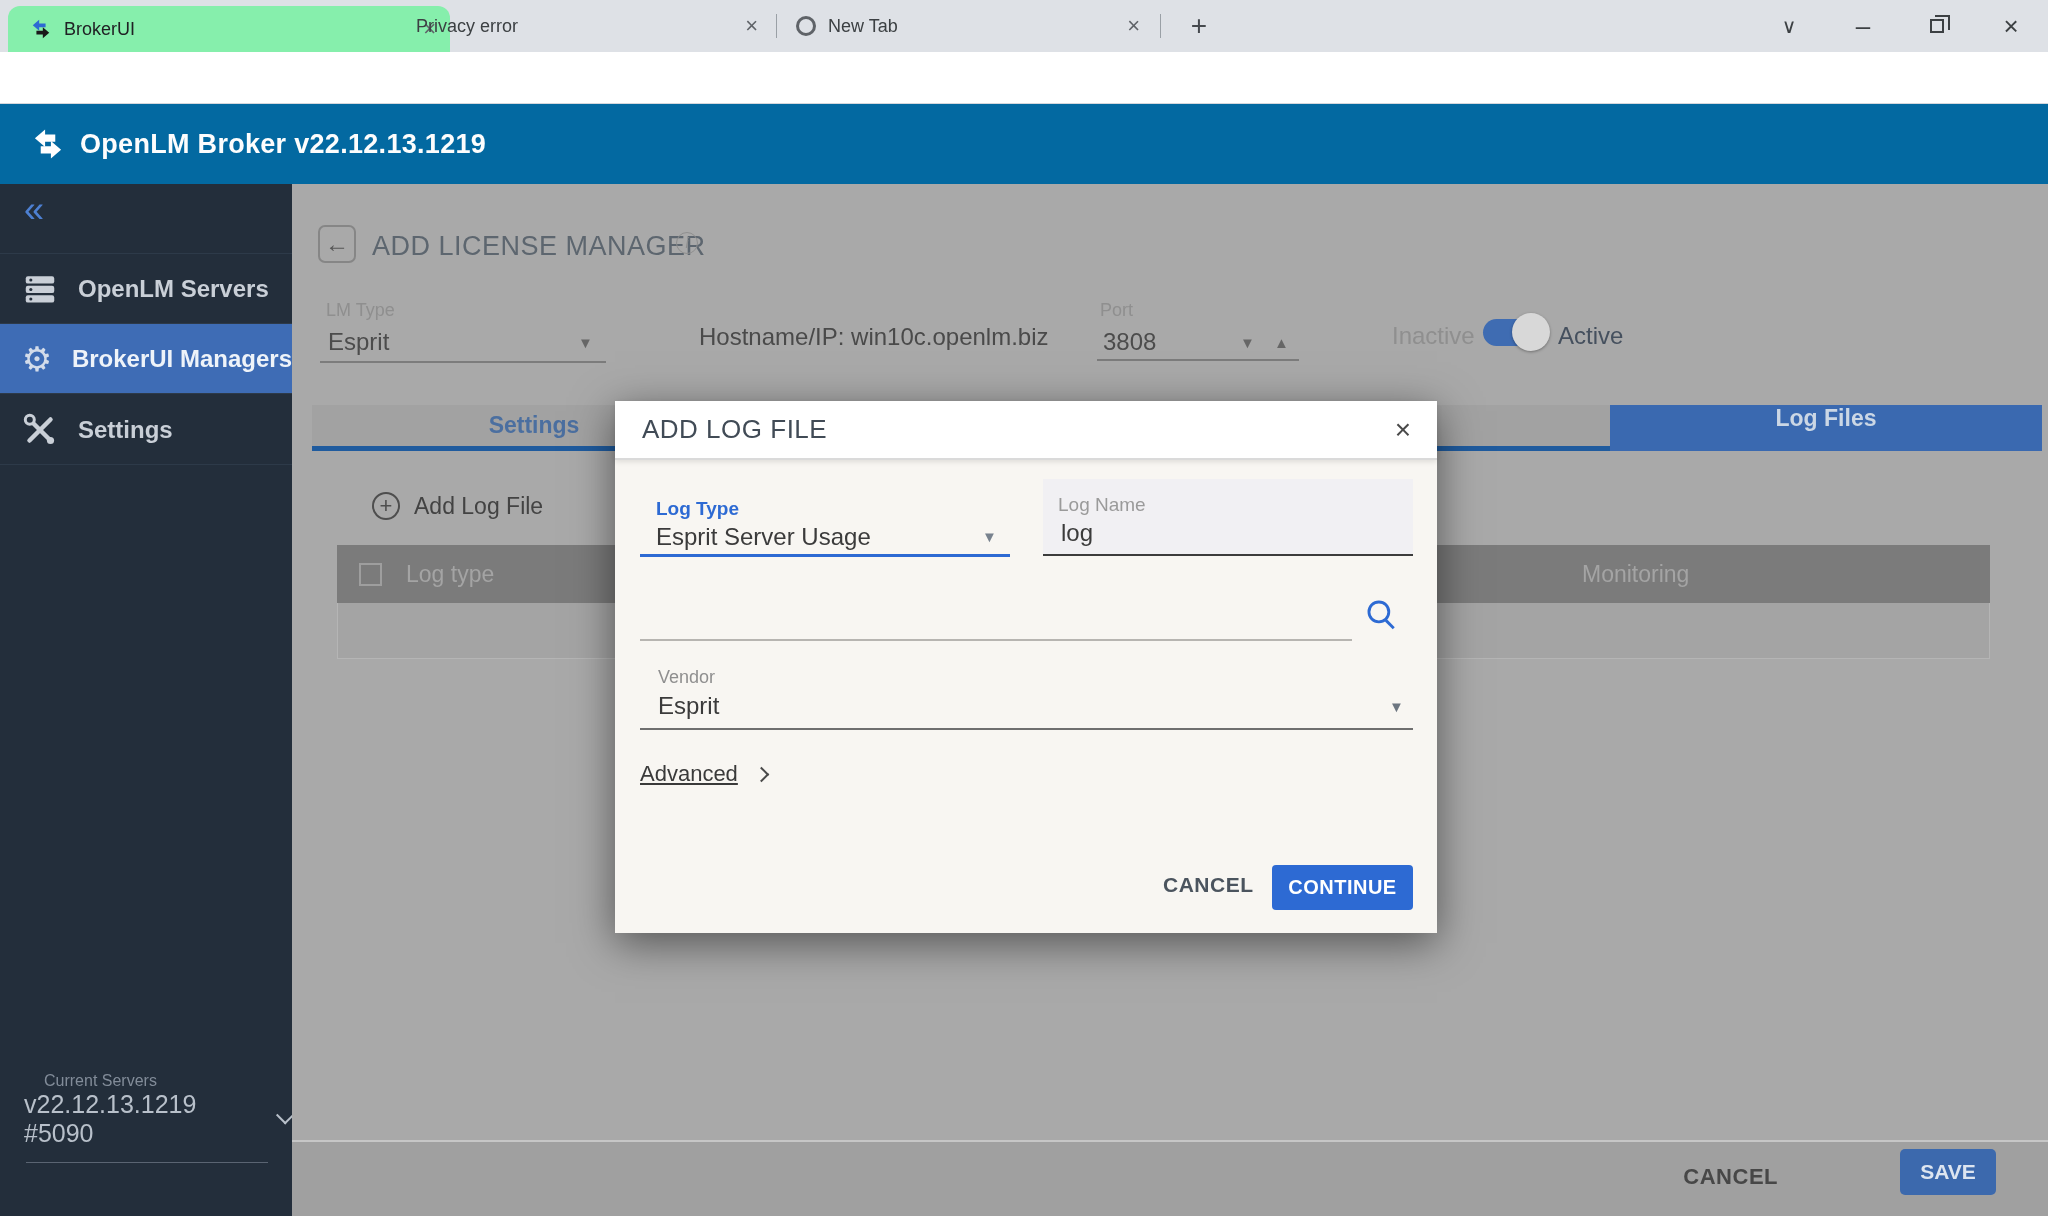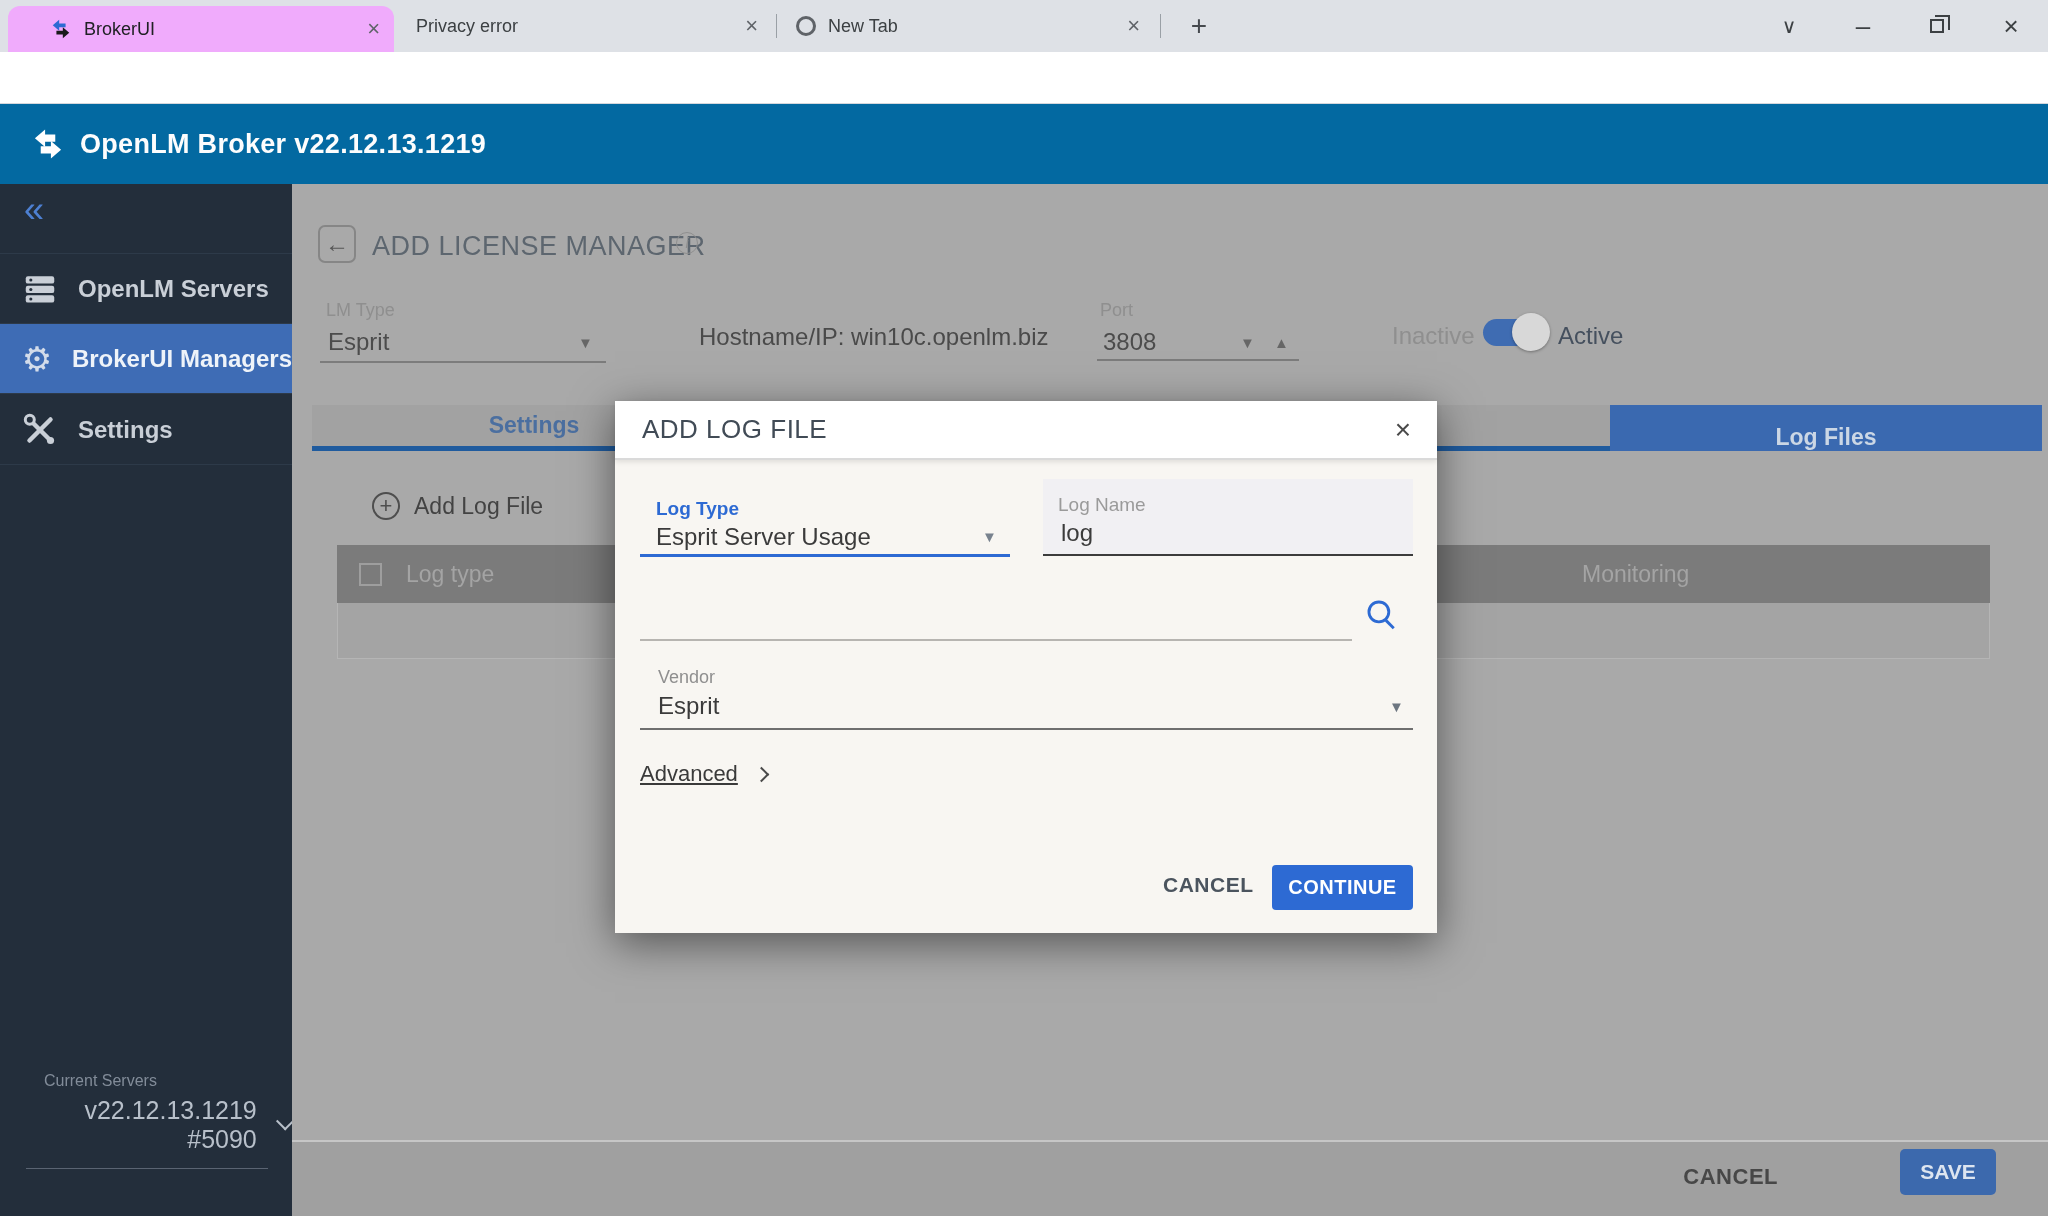--- a/index.html
+++ b/index.html
@@ -4,22 +4,22 @@
 <style>
   * { margin:0; padding:0; box-sizing:border-box; }
   html,body { width:2048px; height:1216px; background:#000; }
   .stage{ position:relative; width:2048px; height:1216px; overflow:hidden;
           font-family:"Liberation Sans","DejaVu Sans",sans-serif; }
   .abs{ position:absolute; }
 
   
   .tabstrip{ left:0; top:0; width:2048px; height:52px; background:#dee1e6; }
   .tab{ position:absolute; top:0; height:52px; display:flex; align-items:center; }
-  .tab-active{ left:8px; width:386px; top:6px; height:46px; background:#f0abfc;
-               border-radius:12px 12px 0 0;padding-left:20px; }
+  .tab-active{ left:8px; width:442px; top:6px; height:46px; background:#86efac;
+               border-radius:12px 12px 0 0; }
   .tab-title{ font-size:18px; color:#202124; white-space:nowrap; overflow:hidden; }
   .tab-close{ position:absolute; right:14px; top:50%; transform:translateY(-50%);
               font-size:22px; color:#5f6368; line-height:1; cursor:pointer; }
   .tab-sep{ position:absolute; top:14px; width:1px; height:24px; background:#9aa0a6; }
   .newtab-btn{ position:absolute; left:1182px; top:10px; width:34px; height:34px;
                font-size:28px; color:#45494e; text-align:center; line-height:32px; }
   .winctl{ position:absolute; top:0; width:56px; height:52px; display:flex;
            align-items:center; justify-content:center; color:#3c4043; font-size:20px; }
   .restore-box{ width:14px; height:14px; border:2px solid #3c4043; position:relative; background:#dee1e6;}
   .restore-box:before{ content:""; position:absolute; left:3px; top:-6px; width:13px; height:13px;
@@ -47,21 +47,21 @@
   
   .sidebar{ left:0; top:184px; width:292px; height:1032px; background:#232e3b; }
   .collapse{ position:absolute; left:24px; top:8px; color:#4d80d2; font-size:36px; line-height:1; }
   .side-item{ position:absolute; left:0; width:292px; height:70px; display:flex; align-items:center;
               border-bottom:1px solid #2d3a49; color:#c9cfd7; }
   .side-item .lbl{ font-size:24px; font-weight:bold; margin-left:16px; white-space:nowrap; }
   .side-ic{ width:44px; margin-left:18px; display:flex; justify-content:center; }
   .side-sel{ background:#3e6cb5; color:#eef3f9; }
   .broker-block{ position:absolute; left:0; top:888px; width:292px; }
   .broker-label{ margin-left:44px; font-size:16px; color:#828c99; }
-  .broker-value{ margin-left:24px; margin-top:6px; font-size:25px; color:#b8c0ca; display:flex; align-items:center;text-align:right; }
+  .broker-value{ margin-left:24px; font-size:25px; color:#b8c0ca; display:flex; align-items:center; }
   .chev-down{ width:14px; height:14px; border-right:2.5px solid #b8c0ca; border-bottom:2.5px solid #b8c0ca;
               transform:rotate(45deg); margin-left:22px; margin-top:-8px; }
   .broker-line{ margin:14px 0 0 26px; width:242px; height:1px; background:#5a6472; }
 
   
   .content{ left:292px; top:184px; width:1756px; height:1032px; background:#a9a9a9; overflow:hidden; }
   .backbtn{ position:absolute; left:26px; top:41px; width:38px; height:38px; border:2px solid #868686;
             border-radius:7px; color:#565656; font-size:24px; display:flex; align-items:center; justify-content:center; }
   .page-title{ position:absolute; left:80px; top:47px; font-size:27px; color:#5d666f; letter-spacing:.5px; }
   .info-dim{ position:absolute; left:384px; top:48px; width:22px; height:22px; border:1.6px solid #8f8f8f;
@@ -73,21 +73,21 @@
   .caret{ font-size:15px; color:#666; }
   .toggle-track{ position:absolute; left:1191px; top:135px; width:52px; height:27px; border-radius:14px;
                  background:#3f6cb2; }
   .toggle-knob{ position:absolute; left:1220px; top:129px; width:38px; height:38px; border-radius:50%;
                 background:#d8d8d8; box-shadow:0 1px 3px rgba(0,0,0,.35); }
   .tabbar{ position:absolute; left:20px; top:221px; width:1730px; height:46px; background:#a2a2a2; }
   .tabbar-ink{ position:absolute; left:0; bottom:0; width:1298px; height:5px; background:#1f5b9e; }
   .tab-settings{ position:absolute; left:0; top:0; width:444px; height:41px; display:flex;
                  align-items:center; justify-content:center; color:#4b6fa0; font-size:23px; font-weight:bold; }
   .tab-logfiles{ position:absolute; left:1298px; top:0; width:432px; height:46px; background:#3a69b0;
-                 display:flex; align-items:flex-end; justify-content:center; color:#cbd7e5; font-size:23px; font-weight:bold; }
+                 display:flex; align-items:flex-start; justify-content:center; color:#cbd7e5; font-size:23px; font-weight:bold; }
   .addlog{ position:absolute; left:80px; top:308px; display:flex; align-items:center; color:#434343; }
   .plus-circle{ width:28px; height:28px; border:2px solid #4e4e4e; border-radius:50%; font-size:22px;
                 display:flex; align-items:center; justify-content:center; margin-right:14px; color:#4e4e4e; }
   .addlog-lbl{ font-size:23px; }
   .thead{ position:absolute; left:45px; top:361px; width:1653px; height:58px; background:#7b7b7b;
           display:flex; align-items:center; }
   .thead .cb{ width:23px; height:23px; border:2px solid #9e9e9e; margin-left:22px; }
   .th-text{ font-size:23px; color:#a4a4a4; }
   .trow{ position:absolute; left:45px; top:419px; width:1653px; height:56px; background:#a4a4a4;
          border:1px solid #b5b5b5; border-top:none; }

